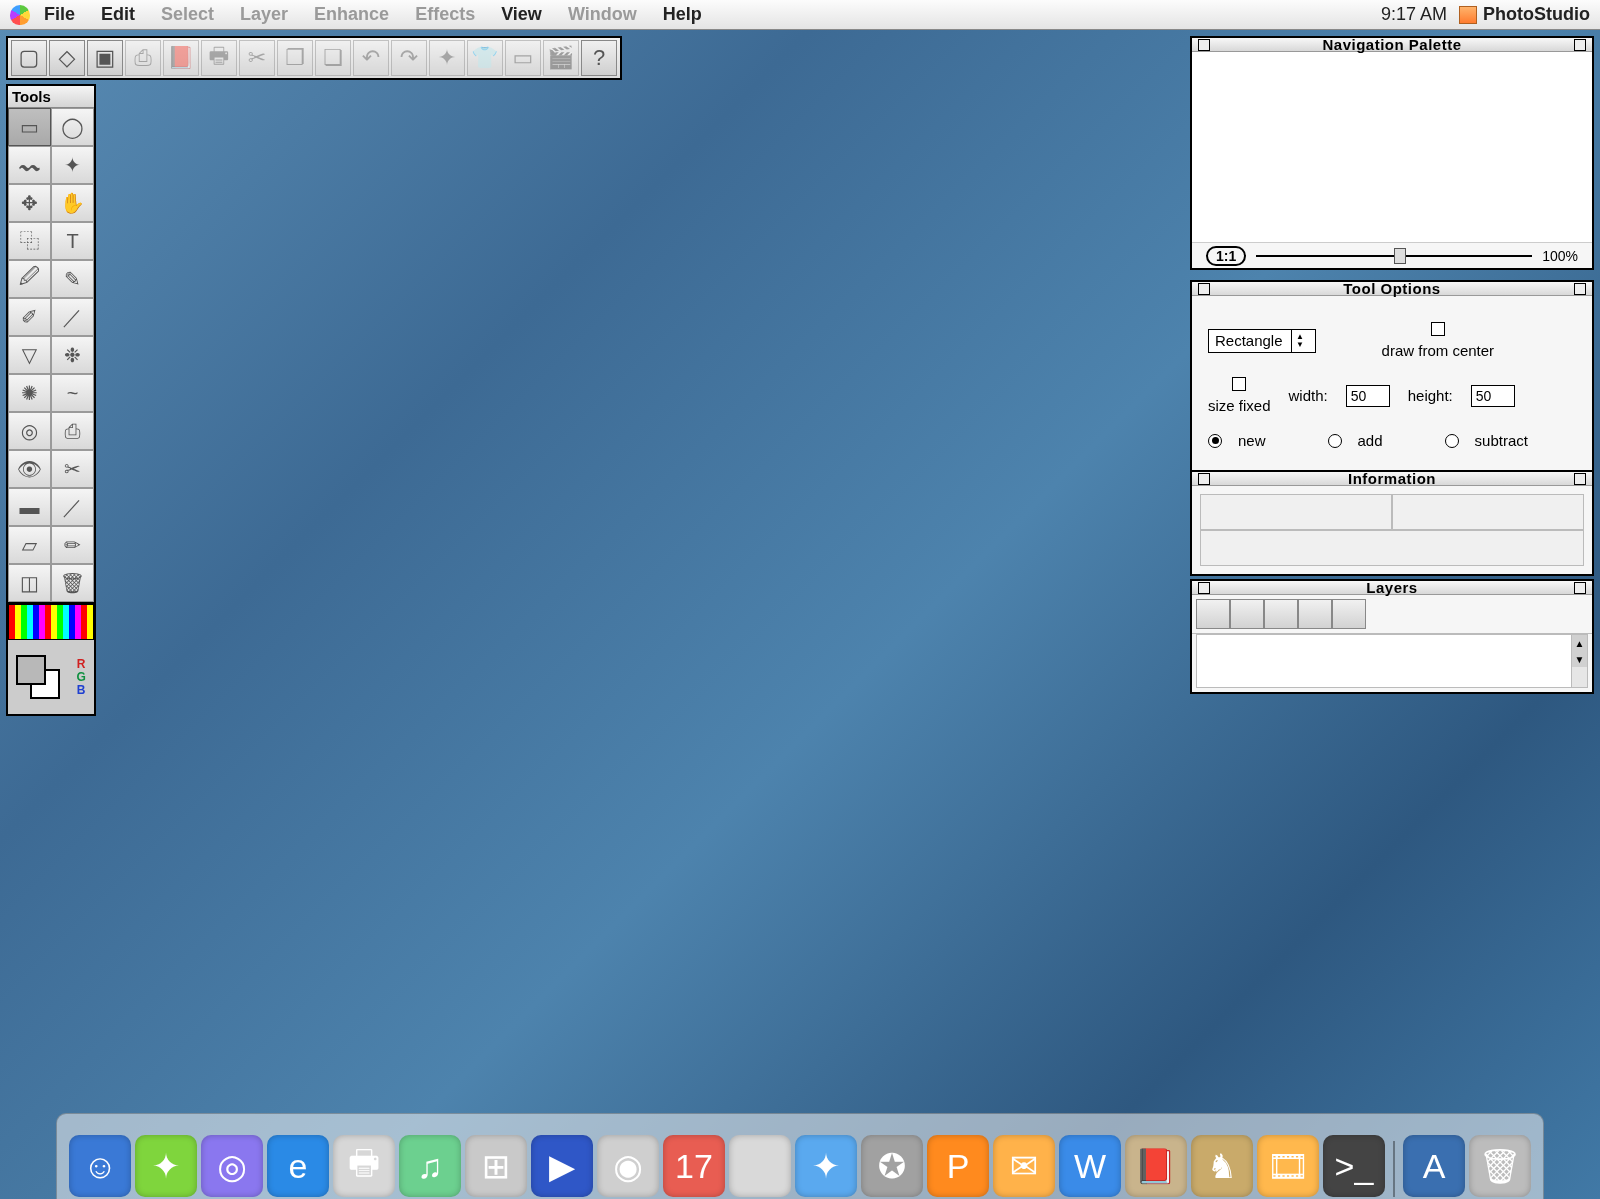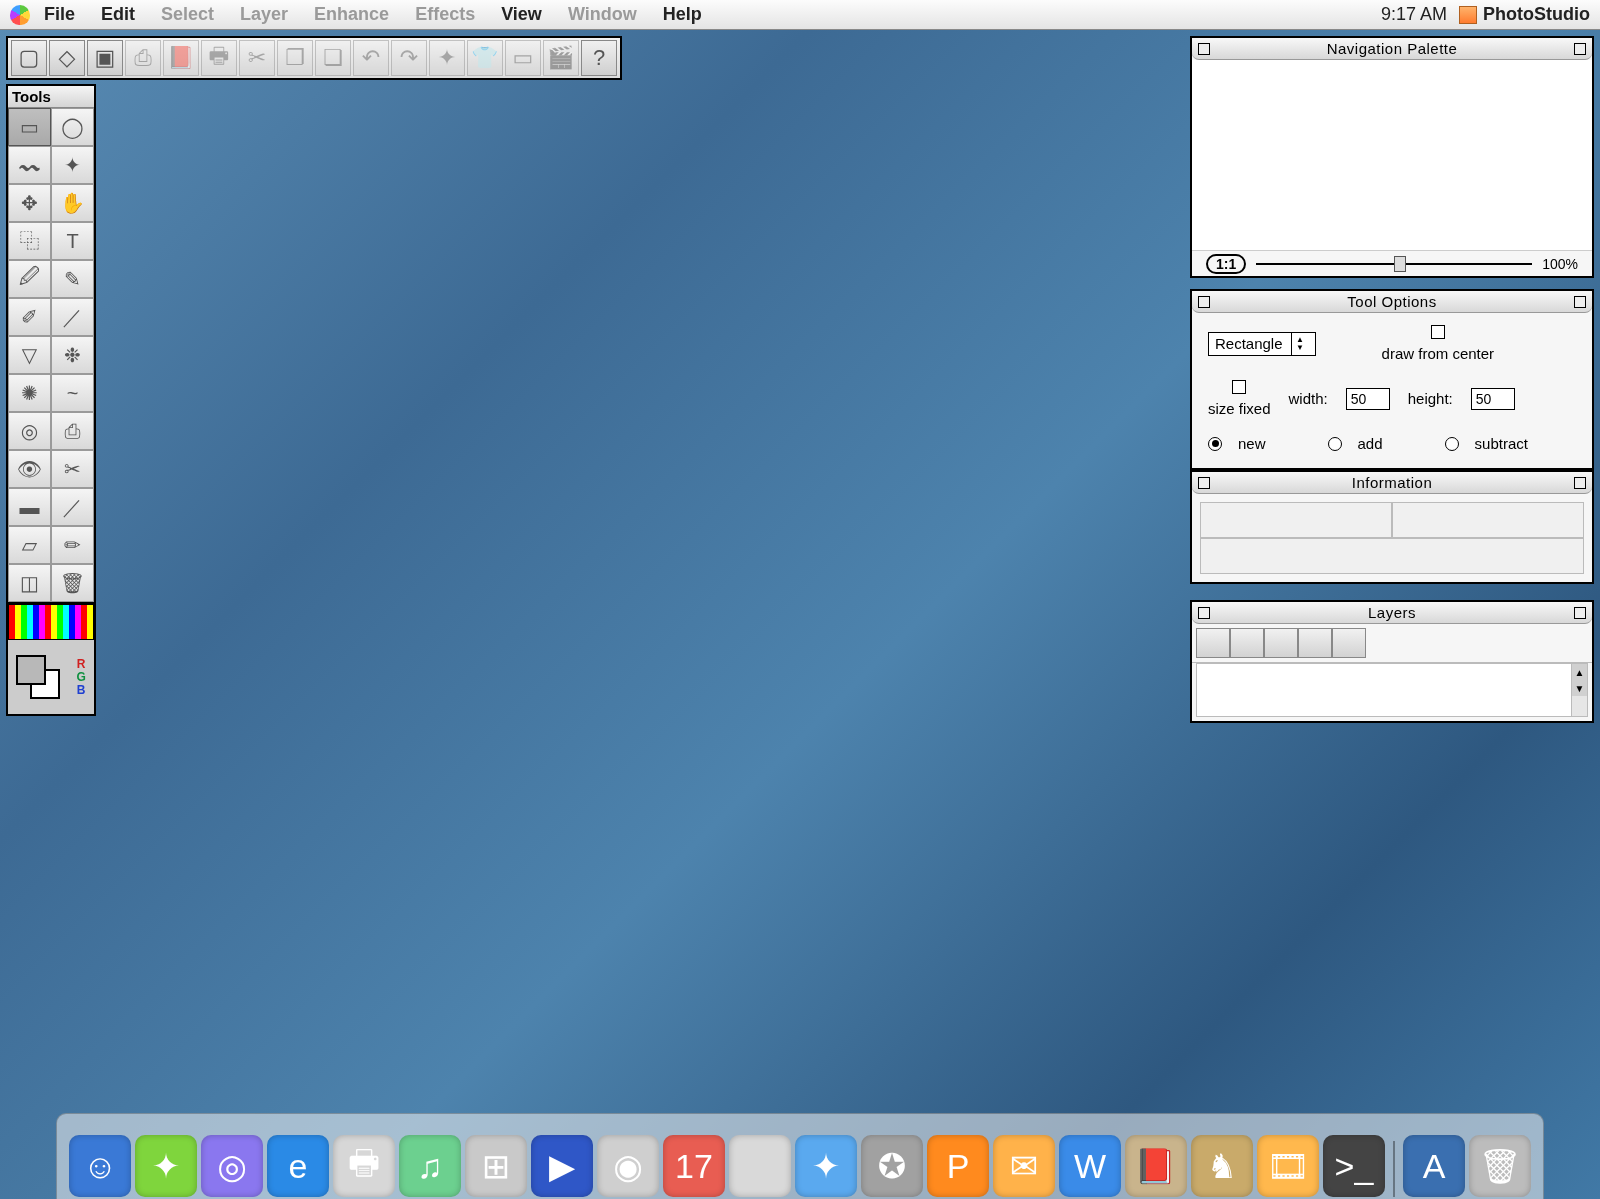--- a/index.html
+++ b/index.html
@@ -72,56 +72,56 @@
 .bg{position:absolute;right:0;bottom:0;width:30px;height:30px;background:#fff;border:2px solid #000;}
 .rgb{font-size:12px;font-weight:bold;line-height:13px;text-align:center;}
 .rgb .r{color:#d02020;} .rgb .g{color:#109040;} .rgb .b{color:#2040d0;}
 
 
 .panel{
   position:absolute; right:6px; width:404px;
   background:#f6f6f6; border:2px solid #000;
 }
 .panel .titlebar{
-  height:22px;background:linear-gradient(#f8f8f8,#d8d8d8);
+  height:14px;background:linear-gradient(#f8f8f8,#d8d8d8);
   border-bottom:1px solid #999;display:flex;align-items:center;
-  font-weight:normal;font-size:15px;padding:0 6px;letter-spacing:.5px;border-radius:7px;
+  font-weight:bold;font-size:15px;padding:0 6px;letter-spacing:.5px;
 }
 .panel .titlebar .sq{width:12px;height:12px;border:1px solid #000;background:#eee;}
 .panel .titlebar .t{flex:1;text-align:center;}
-.panel .body{padding:12px 16px;font-size:15px;}
+.panel .body{padding:26px 16px;font-size:15px;}
 
 
 #nav-panel{top:36px;}
 #nav-panel .canvas{height:190px;background:#fff;}
 #nav-panel .slider-row{height:26px;display:flex;align-items:center;padding:0 14px;gap:10px;border-top:1px solid #ccc;}
 #nav-panel .one-one{border:2px solid #000;border-radius:10px;padding:0 8px;font-weight:bold;font-size:14px;}
 #nav-panel .track{flex:1;height:2px;background:#000;position:relative;}
 #nav-panel .thumbb{position:absolute;left:50%;top:-7px;width:12px;height:16px;background:#ddd;border:1px solid #555;}
 #nav-panel .pct{font-size:14px;}
 
 
-#opts-panel{top:289px;}
+#opts-panel{top:280px;}
 .select-like{display:inline-flex;align-items:center;border:1px solid #000;background:#fff;height:24px;padding:0 6px;font-size:15px;}
 .select-arrows{width:18px;height:22px;border-left:1px solid #000;margin-left:8px;display:flex;flex-direction:column;align-items:center;justify-content:center;font-size:8px;line-height:8px;}
 .row{display:flex;align-items:center;gap:18px;margin-bottom:18px;}
 .cb{display:inline-flex;align-items:center;gap:6px;flex-direction:column;}
 .cb .box{width:14px;height:14px;border:1.5px solid #000;background:#fff;}
 .num{width:44px;height:22px;border:1px solid #000;background:#fff;display:inline-flex;align-items:center;padding:0 4px;font-size:14px;}
 .rb{display:inline-flex;align-items:center;gap:16px;text-align:center;}
 .rb .dot{width:14px;height:14px;border:1.5px solid #000;border-radius:50%;background:#fff;display:flex;align-items:center;justify-content:center;}
 .rb .dot.on::after{content:"";width:7px;height:7px;border-radius:50%;background:#000;}
 
 
 #info-panel{top:470px;}
 #info-panel .grid{display:grid;grid-template-columns:1fr 1fr;grid-template-rows:36px 36px;gap:0;}
 #info-panel .cell{border:1px solid #bbb;background:#f0f0f0;}
 
 
-#layers-panel{top:600px;}
+#layers-panel{top:579px;}
 #layers-panel .btnrow{display:flex;gap:0;padding:4px;border-bottom:1px solid #bbb;}
 #layers-panel .lbtn{width:34px;height:30px;border:1px solid #888;background:linear-gradient(#f1f1f1,#d2d2d2);}
 #layers-panel .list{height:54px;background:#fff;border:1px solid #bbb;margin:0 4px 4px 4px;position:relative;}
 #layers-panel .scroll{position:absolute;right:0;top:0;bottom:0;width:16px;background:#e6e6e6;border-left:1px solid #bbb;}
 #layers-panel .sup,#layers-panel .sdn{height:16px;background:#d0d0d0;display:flex;align-items:center;justify-content:center;font-size:10px;}
 
 
 #dock{
   position:absolute;left:50%;bottom:0;transform:translateX(-50%);
   height:86px;display:flex;align-items:flex-end;padding:0 10px 2px 10px;

